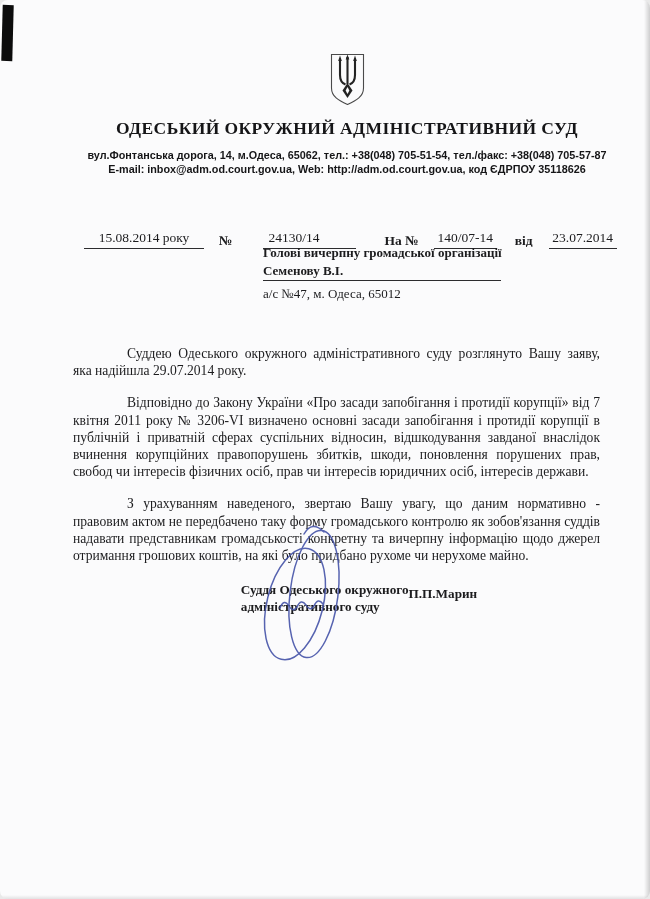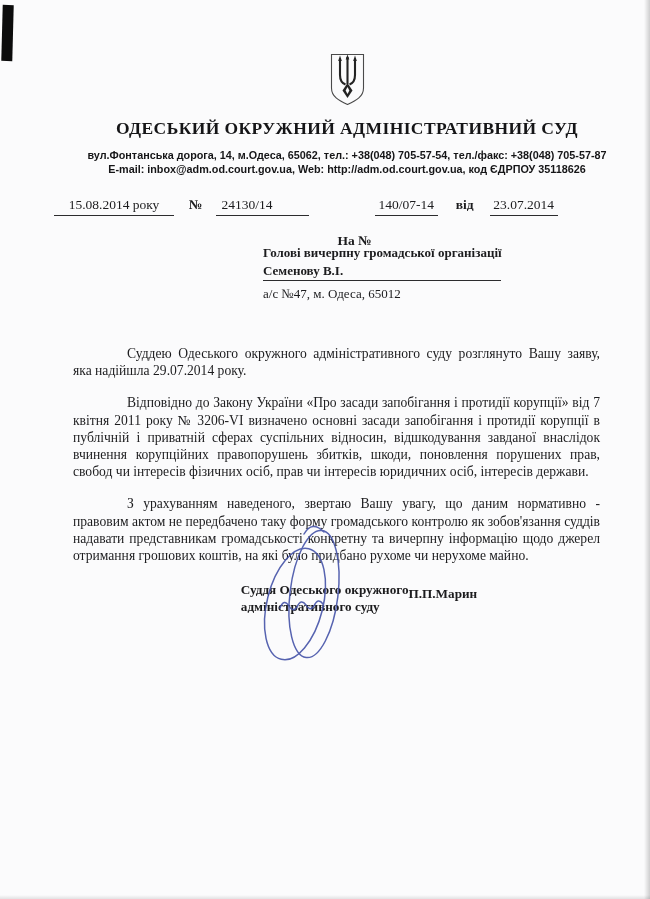--- a/index.html
+++ b/index.html
@@ -1,19 +1,20 @@
 <!DOCTYPE html>
 <html><head>
 <meta charset="utf-8">
 <style>
   html,body{margin:0;padding:0;background:#e9e9e9;}
   .page{
     position:relative;width:650px;height:899px;margin:0 auto;
     background:#fbfbfc;color:#1c1c1e;overflow:hidden;
     font-family:"Liberation Serif",serif;
+    border-radius:8px;
   }
   .page::after{ 
     content:"";position:absolute;top:0;right:0;width:6px;height:100%;
     background:linear-gradient(to right,rgba(0,0,0,0),rgba(0,0,0,0.18));
     pointer-events:none;
   }
   .page::before{ 
     content:"";position:absolute;left:0;bottom:0;width:100%;height:4px;
     background:linear-gradient(to bottom,rgba(0,0,0,0),rgba(0,0,0,0.10));
     pointer-events:none;
@@ -32,30 +33,30 @@
     margin:10px 0 9px 0;
     font:700 17.5px/22px "Liberation Serif",serif;
     letter-spacing:.4px;color:#151517;
   }
   .addr{
     font:700 10.8px/14px "Liberation Sans",sans-serif;
     color:#151517;white-space:nowrap;
   }
   
   .ref-row{
-    position:absolute;left:44px;top:197px;width:560px;
-    font-size:13.5px;display:flex;align-items:flex-start;white-space:nowrap;
+    position:absolute;left:74px;top:197px;width:560px;
+    font-size:13.5px;display:flex;align-items:flex-end;white-space:nowrap;
   }
   .ufield{
     display:inline-block;border-bottom:1.2px solid #2c2c2e;
     padding-bottom:2px;text-align:center;
   }
   .f-date{width:120px;margin-left:10px;}
-  .f-num{width:87px;margin-left:13px;text-align:left;padding-left:6px;}
-  .f-reply{width:63px;margin-left:3px;}
+  .f-num{width:87px;margin-left:30px;text-align:left;padding-left:6px;}
+  .f-reply{width:63px;margin-left:15px;}
   .f-rdate{width:68px;margin-left:16px;}
   .ref-lbl{font-weight:700;}
   .l-num{margin-left:15px;}
   .l-reply{margin-left:29px;margin-top:36px;}
   .l-from{margin-left:18px;}
   
   .recipient{
     position:absolute;left:263px;top:244px;width:260px;
     font-size:13px;line-height:17.5px;white-space:nowrap;
   }
@@ -96,21 +97,21 @@
       </g>
       <g fill="#232323">
         <path d="M9.2 9 L11 3.5 L12.8 9 Z"></path>
         <path d="M24.2 9 L26 3.5 L27.8 9 Z"></path>
         <path d="M16.7 7.5 L18.5 2.5 L20.3 7.5 Z"></path>
         <path d="M18.5 31 L13.5 38.5 L18.5 46 L23.5 38.5 Z"></path>
       </g>
       <path d="M18.5 35 L16.6 38.5 L18.5 42 L20.4 38.5 Z" fill="#fbfbfc"></path>
     </svg>
     <div class="court-name">ОДЕСЬКИЙ ОКРУЖНИЙ АДМІНІСТРАТИВНИЙ СУД</div>
-    <div class="addr">вул.Фонтанська дорога, 14, м.Одеса, 65062, тел.: +38(048) 705-57-54, тел./факс: +38(048) 705-57-87</div>
+    <div class="addr">вул.Фонтанська дорога, 14, м.Одеса, 65062, тел.: +38(048) 705-51-54, тел./факс: +38(048) 705-57-87</div>
     <div class="addr">E-mail: inbox@adm.od.court.gov.ua,   Web: http://adm.od.court.gov.ua,  код ЄДРПОУ 35118626</div>
   </div>
 
   <div class="ref-row">
     <span class="ufield f-date">15.08.2014 року</span>
     <span class="ref-lbl l-num">№</span>
     <span class="ufield f-num">24130/14</span>
     <span class="ref-lbl l-reply">На №</span>
     <span class="ufield f-reply">140/07-14</span>
     <span class="ref-lbl l-from">від</span>

